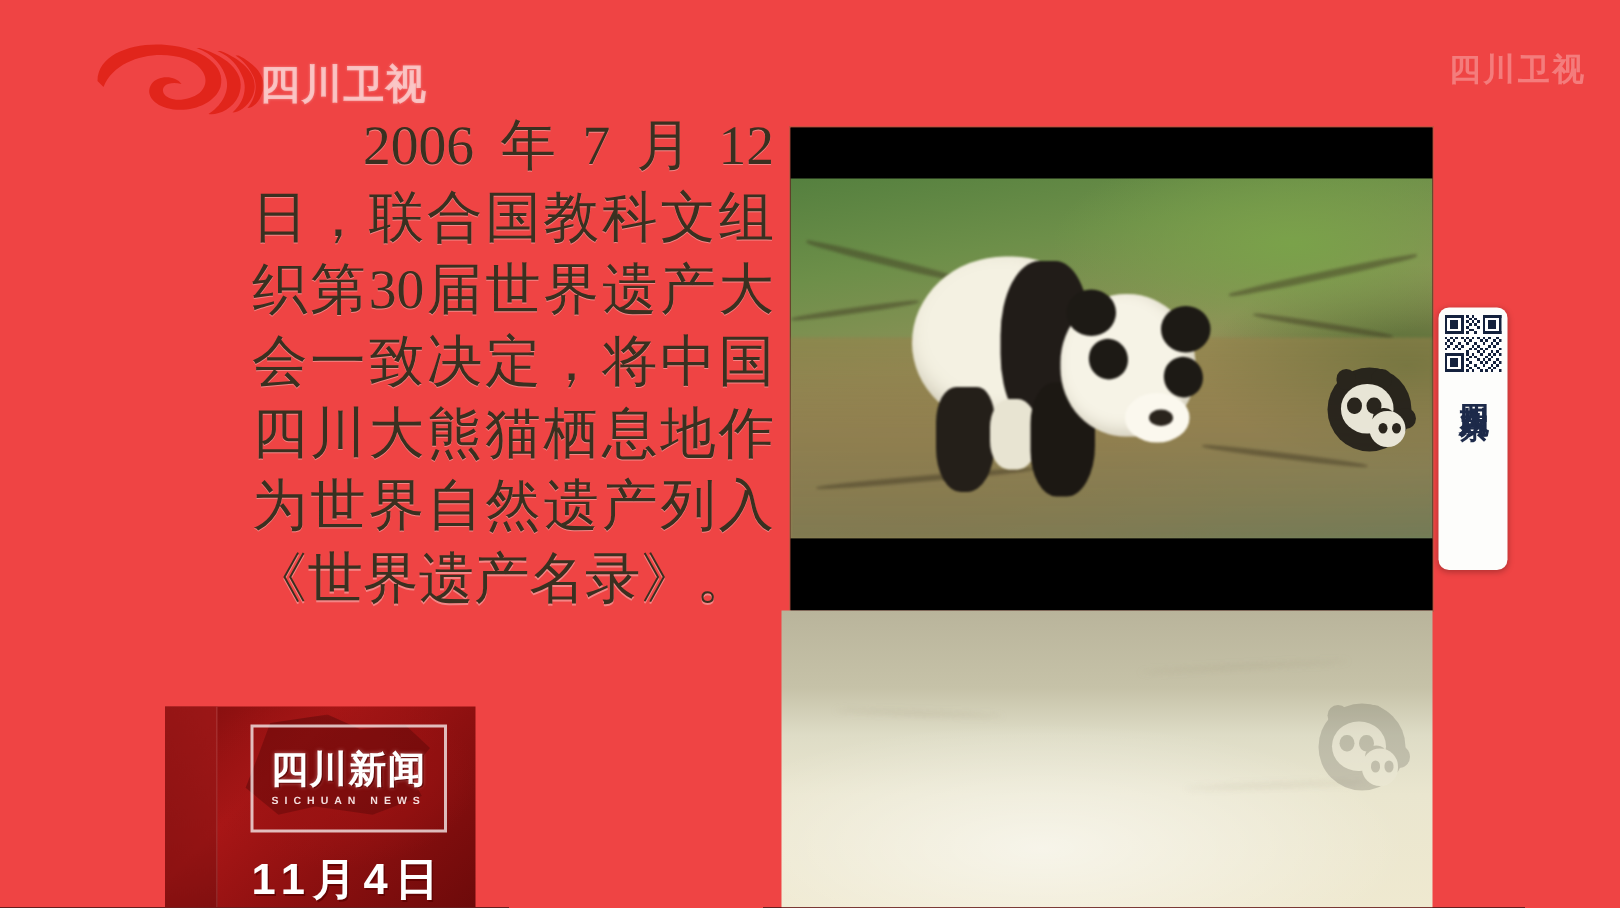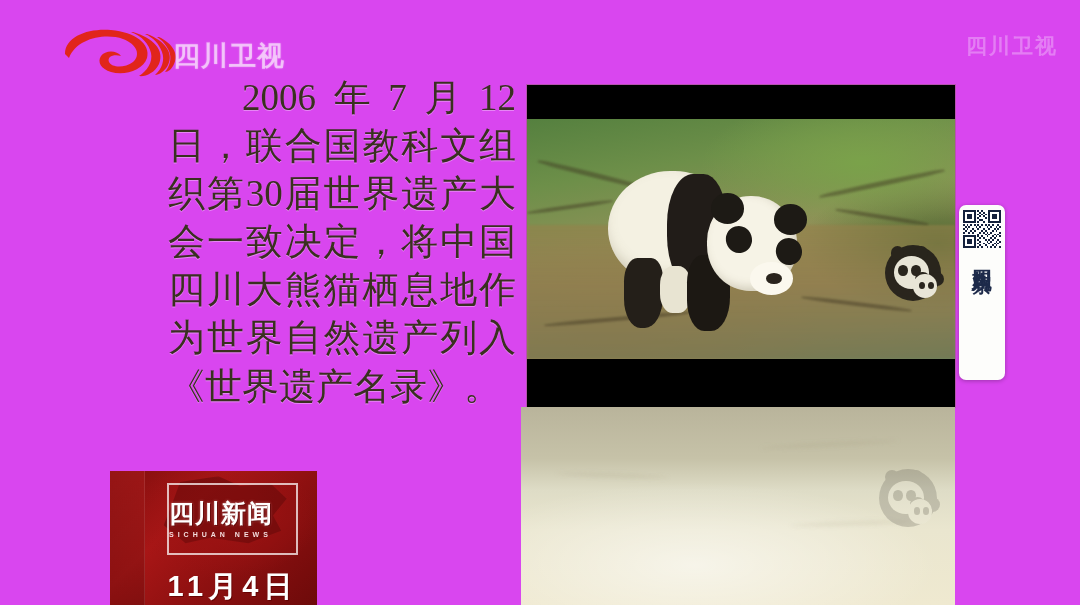--- a/index.html
+++ b/index.html
@@ -1,21 +1,21 @@
 <!DOCTYPE html>
 <html><head>
 <meta charset="utf-8">
 <style>
   html,body{margin:0;padding:0;background:#000;}
   body{font-family:"Liberation Sans",sans-serif;}
 
   .screen{
     position:relative;
     width:1080px;height:605px;
-    background:#d946ef;
+    background:#ef4444;
     overflow:hidden;
   }
 
   
   .channel-logo{
     position:absolute;left:55px;top:24px;width:260px;height:56px;
   }
   .channel-logo svg{display:block;}
   .channel-logo-text{
     position:absolute;left:118px;top:14px;
@@ -205,21 +205,21 @@
   }
   .news-left-strip{
     position:absolute;left:0;top:0;width:34px;height:100%;
     background:linear-gradient(180deg,rgba(170,28,28,.55),rgba(110,12,12,.55));
     border-right:1px solid rgba(255,255,255,.10);
   }
   .news-box{
     position:absolute;left:57px;top:12px;width:131px;height:72px;
     border:2px solid rgba(255,255,255,.72);
     box-sizing:border-box;
-    display:flex;flex-direction:column;align-items:flex-start;justify-content:center;
+    display:flex;flex-direction:column;align-items:center;justify-content:center;
     background:rgba(150,18,18,.18);
   }
   .news-title{
     font-size:25px;font-weight:bold;color:#ffffff;
     letter-spacing:1px;line-height:1;
     text-shadow:1px 1px 0 rgba(90,0,0,.75), 0 0 3px rgba(255,210,210,.5);
   }
   .news-sub{
     margin-top:5px;
     font-size:7px;color:#f4dede;letter-spacing:4px;font-weight:bold;

